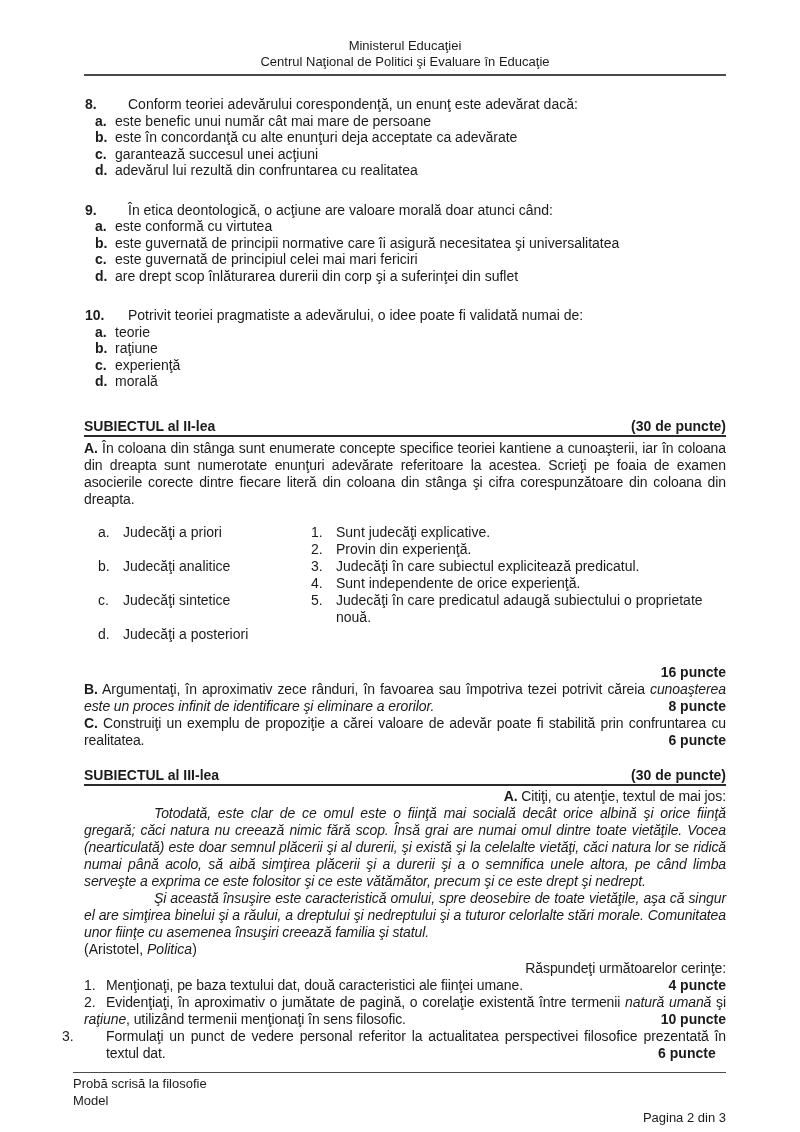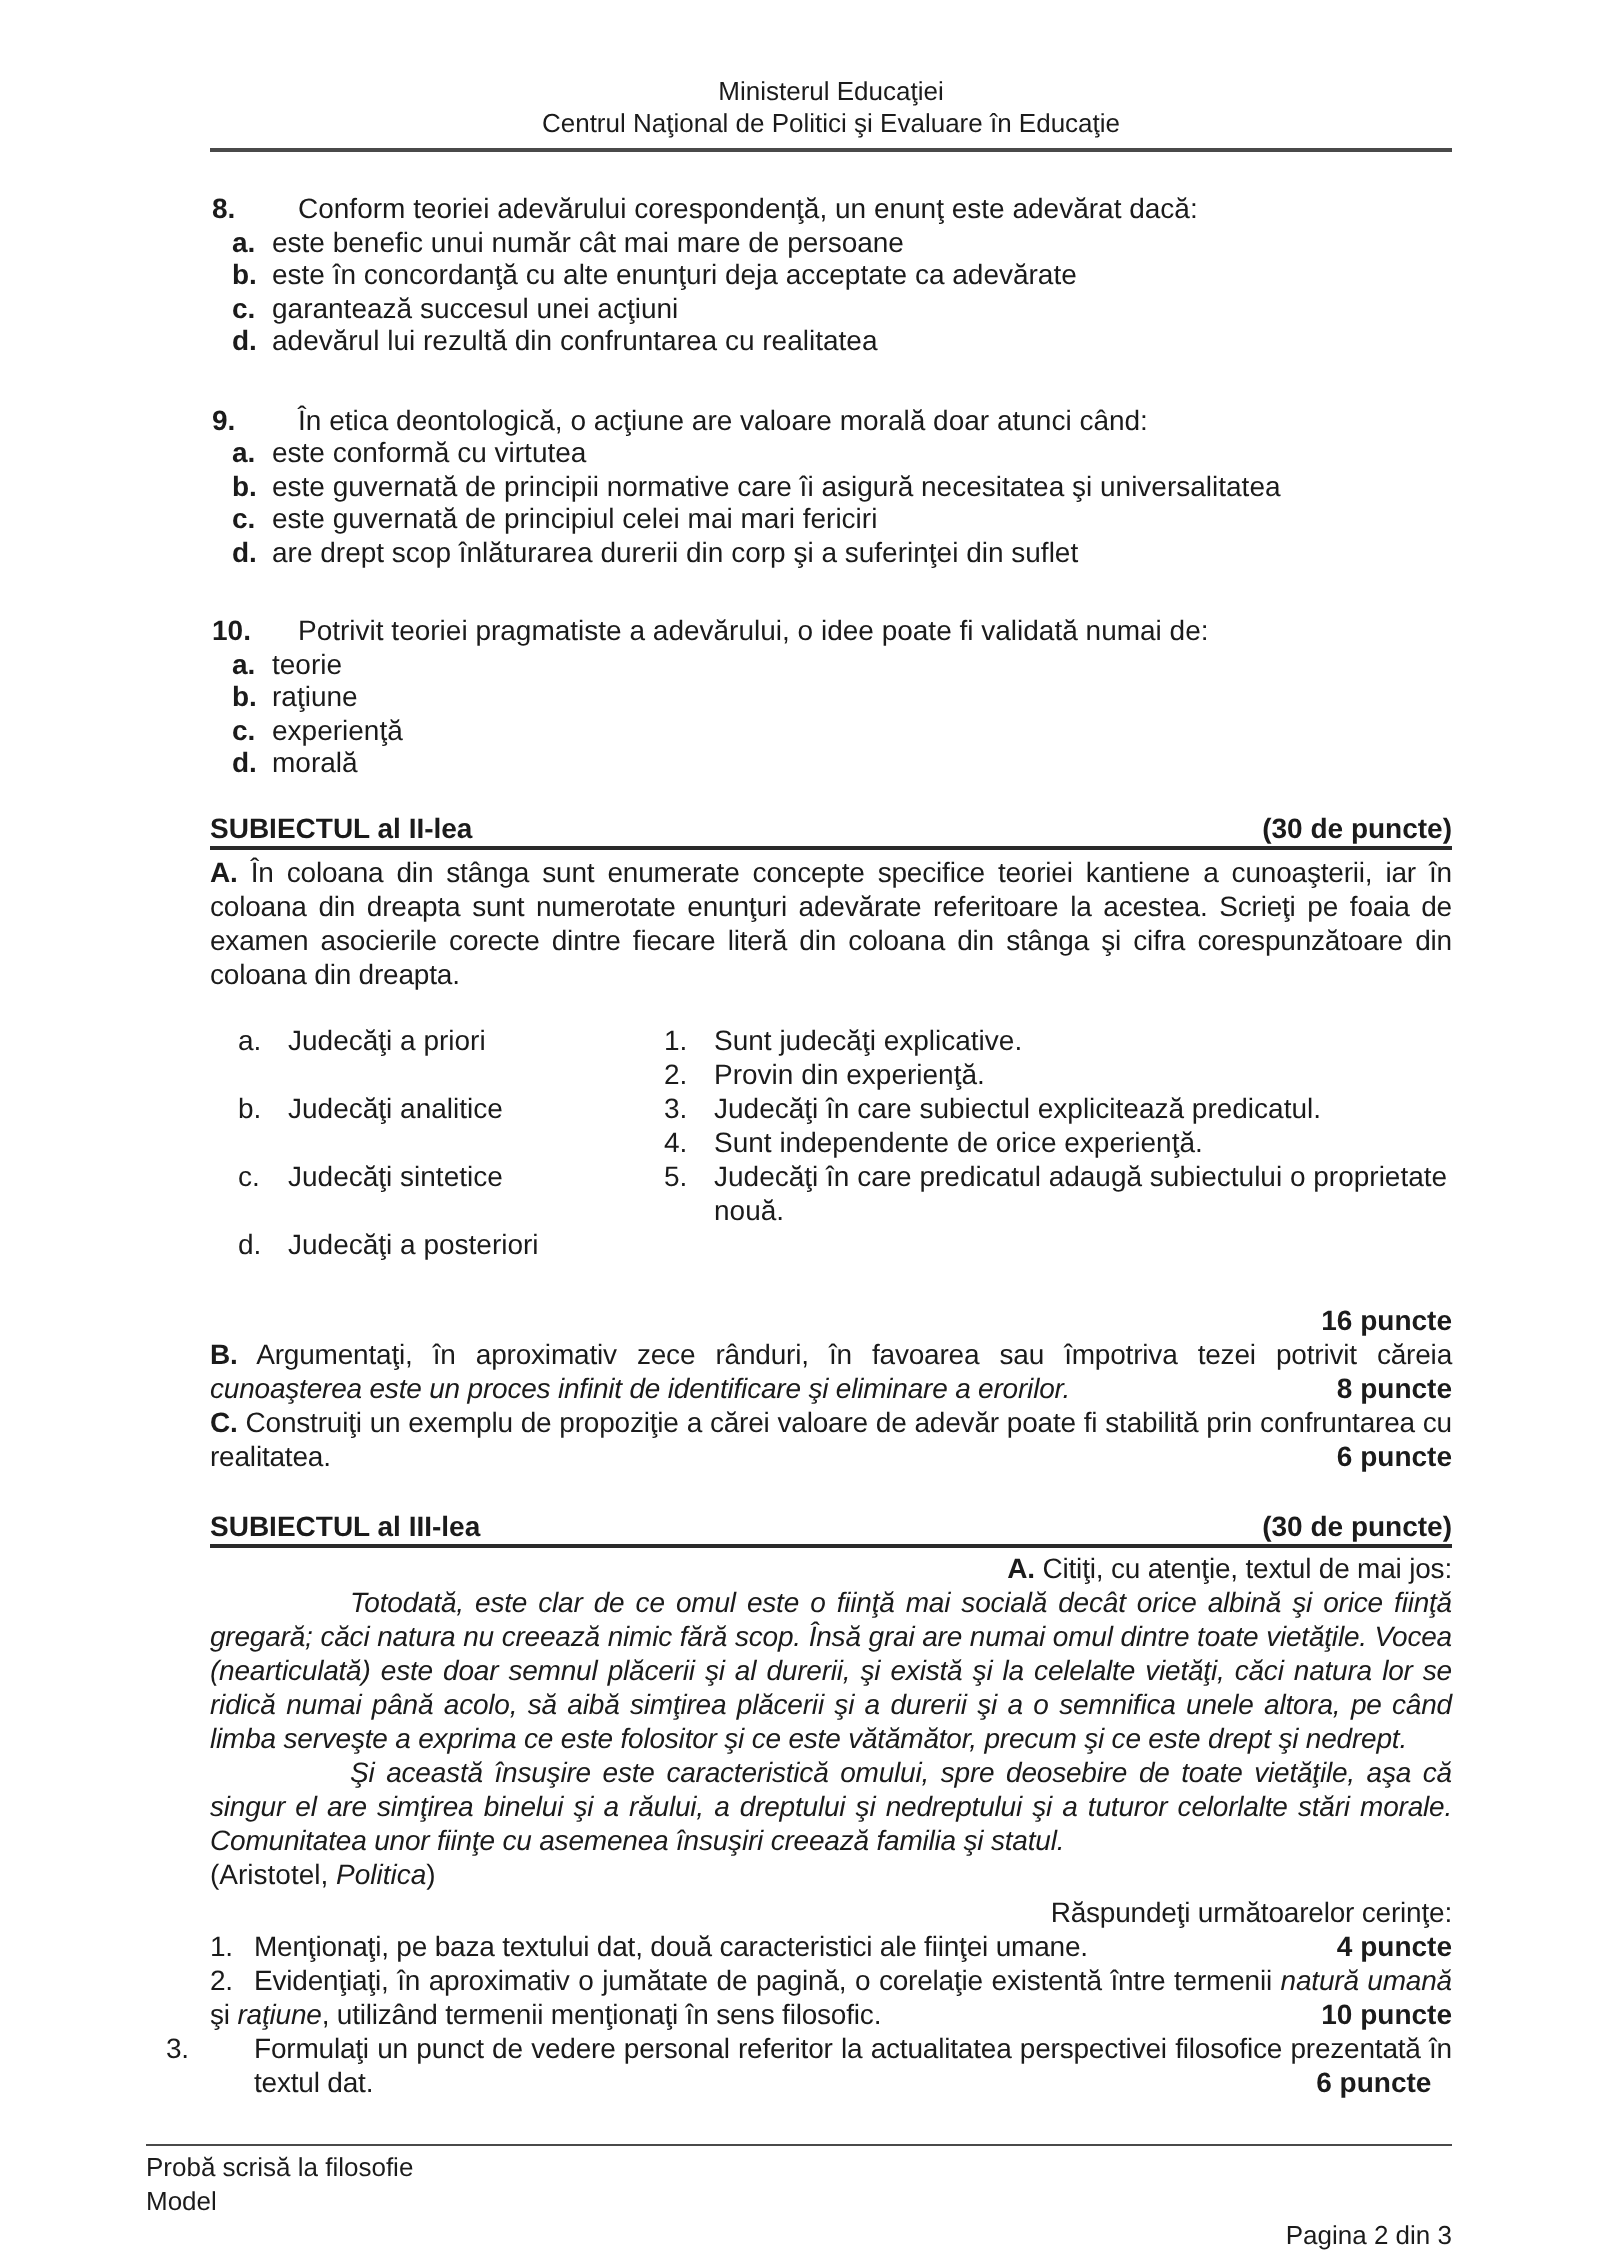--- a/index.html
+++ b/index.html
@@ -6,21 +6,21 @@
   html, body { background: #ffffff; }
   body {
     width: 800px; height: 1132px;
     font-family: "Liberation Sans", "DejaVu Sans", sans-serif;
     color: #1b1b1b;
     -webkit-font-smoothing: antialiased;
   }
   .page {
     position: relative;
     width: 800px; height: 1132px;
-    padding: 38px 74px 0 105px;
+    padding: 38px 74px 0 84px;
     overflow: hidden;
     background: #fff;
   }
   
   .doc-header { text-align: center; font-size: 13px; line-height: 16px; }
   .header-rule { border-top: 2px solid #4a4a4a; margin-top: 4px; }
 
   
   .mcq { margin-top: 20px; font-size: 14px; line-height: 16.5px; }
   .mcq + .mcq { margin-top: 23px; }
@@ -30,21 +30,21 @@
   .opt { display: flex; padding-left: 11px; }
   .opt-letter { flex: none; width: 20px; font-weight: bold; }
   .opt-text { flex: 1; }
 
   
   .subject-header {
     display: flex; justify-content: space-between;
     font-size: 14px; font-weight: bold; line-height: 16px;
     border-bottom: 2px solid #2a2a2a; padding-bottom: 1px;
   }
-  .sh2 { margin-top: 16px; gap: 43px; }
+  .sh2 { margin-top: 28px; gap: 43px; }
   .sh3 { margin-top: 18px; }
 
   .para, .req, .quote { font-size: 14px; line-height: 17px; letter-spacing: -0.1px; }
   .para { text-align: justify; margin-top: 3px; }
   .intro-line { margin-top: 2px; text-align: right; }
 
   
   .match { display: flex; margin-top: 16px; font-size: 14px; line-height: 17px; }
   .match-left { flex: none; width: 227px; padding-left: 14px; }
   .match-right { flex: 1; }

